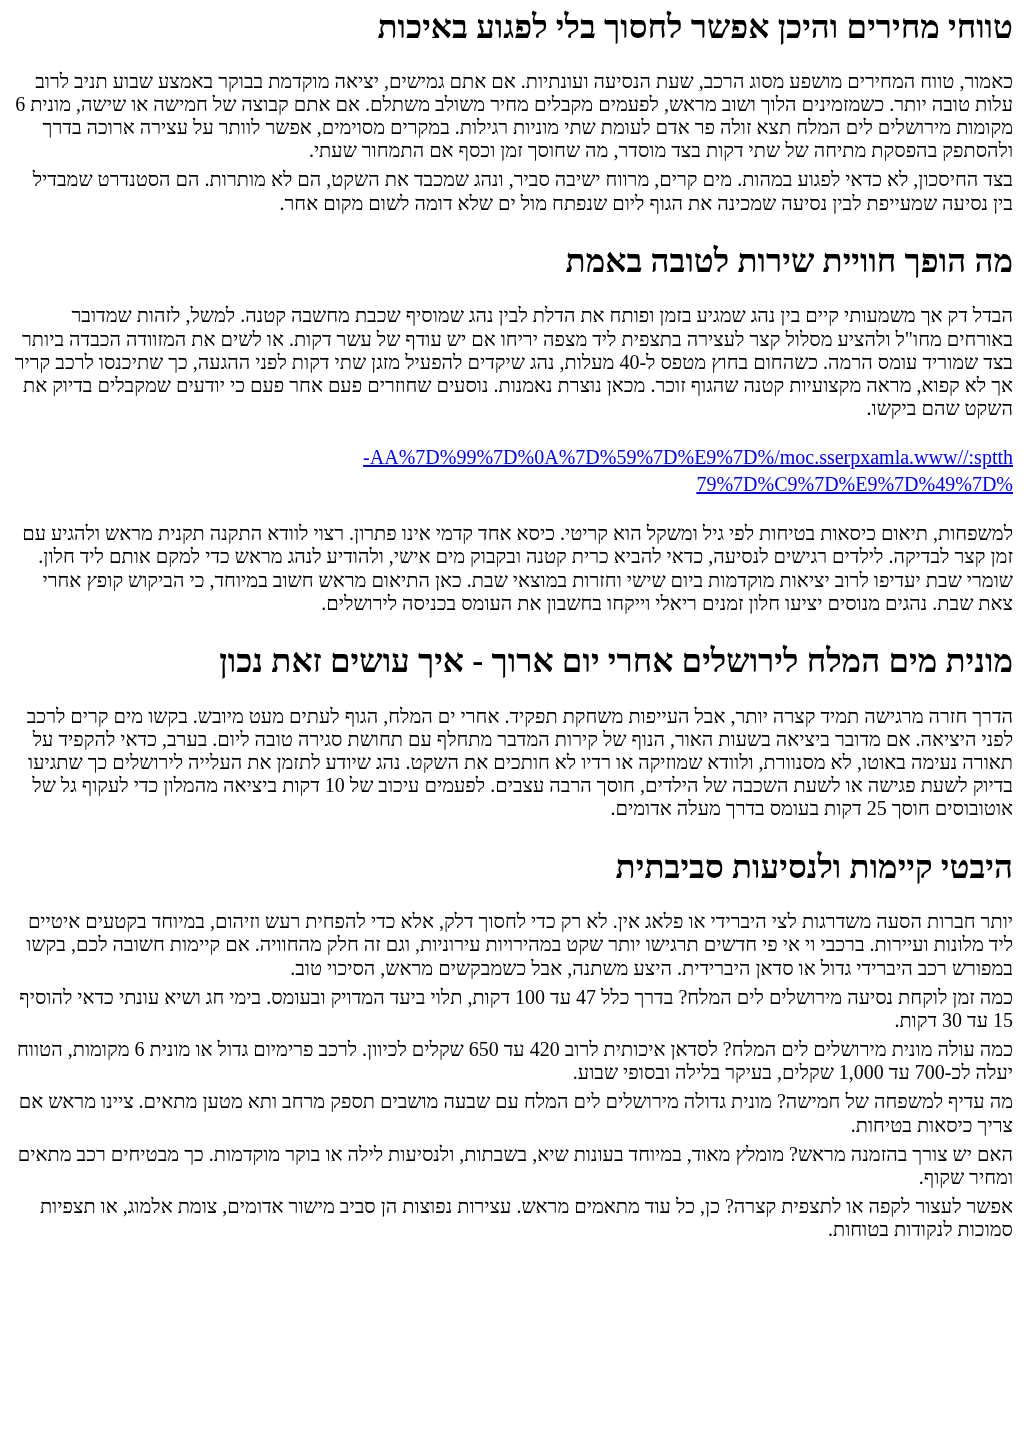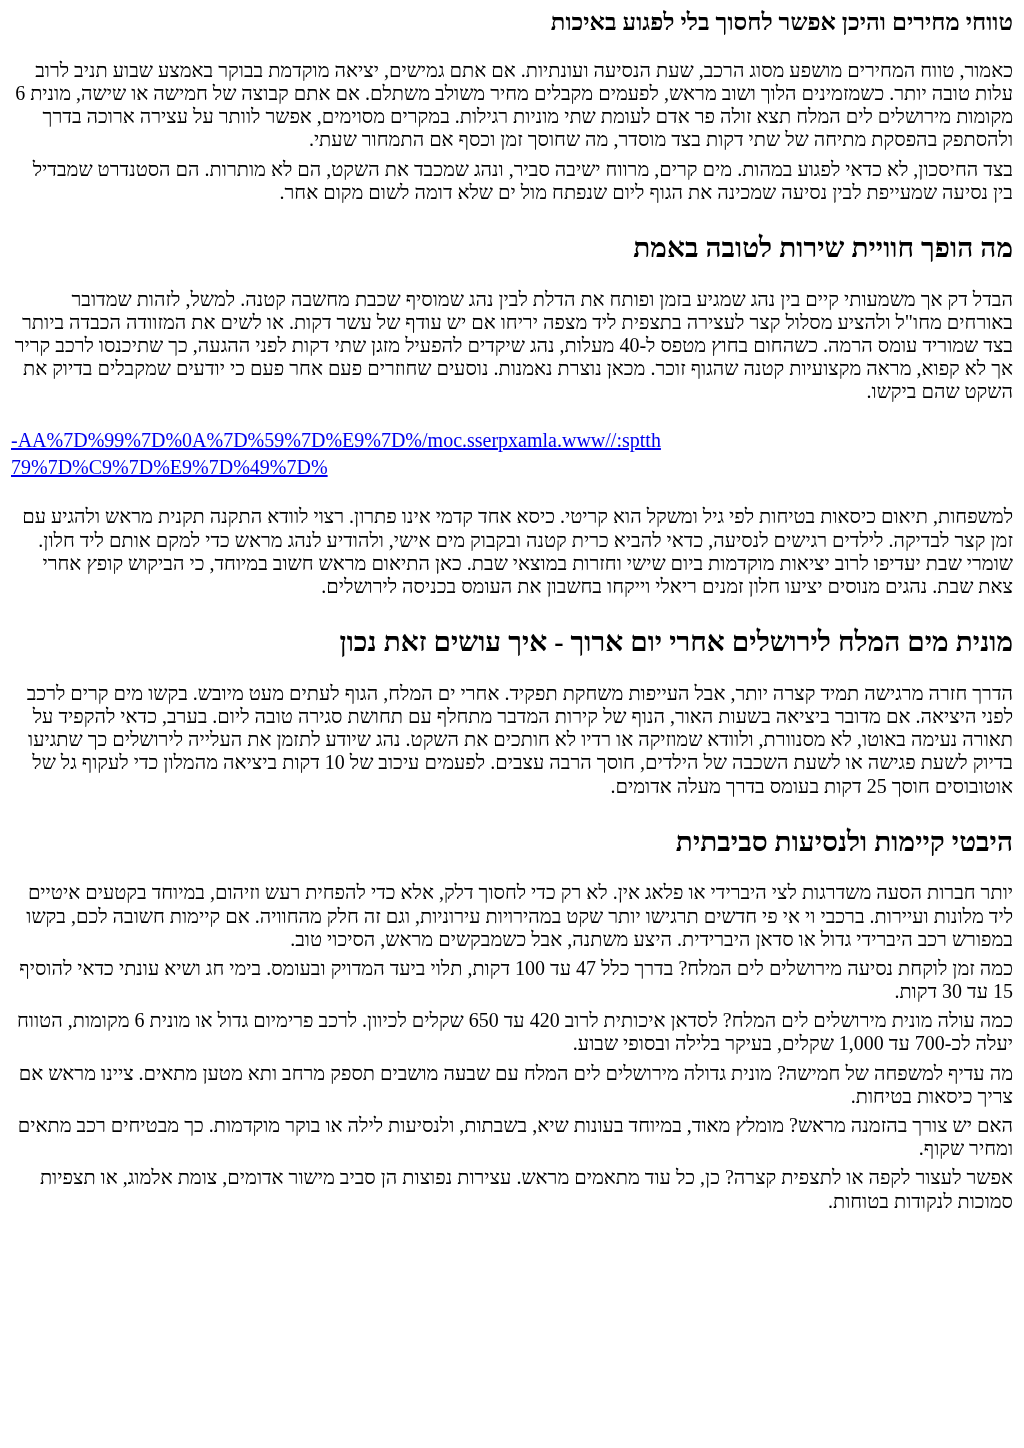--- a/index.html
+++ b/index.html
@@ -13,48 +13,48 @@
     font-size: 20px;
     line-height: 1.16;
   }
   .doc {
     direction: rtl;
     text-align: right;
     margin: 6px 11px;
     width: auto;
   }
   h1.title {
-    font-size: 24px;
+    font-size: 33px;
     font-weight: bold;
     line-height: 1.2;
     margin: 8px 0 22px 0;
   }
   h2.section-heading {
-    font-size: 28px;
+    font-size: 33px;
     font-weight: bold;
     line-height: 1.2;
     margin: 27px 0 23px 0;
   }
   p.para {
     margin: 6px 0;
   }
   p.link-para {
     margin: 24px 0;
     line-height: 1.35;
   }
   a.article-link {
     color: #0000ee;
     text-decoration: underline;
     cursor: pointer;
   }
   .link-line {
     display: block;
     direction: ltr;
     unicode-bidi: bidi-override;
-    text-align: left;
+    text-align: right;
   }
 </style>
 </head>
 <body>
 
 <div class="doc">
 
   <h1 class="title">טווחי מחירים והיכן אפשר לחסוך בלי לפגוע באיכות</h1>
 
   <p class="para">כאמור, טווח המחירים מושפע מסוג הרכב, שעת הנסיעה ועונתיות. אם אתם גמישים, יציאה מוקדמת בבוקר באמצע שבוע תניב לרוב עלות טובה יותר. כשמזמינים הלוך ושוב מראש, לפעמים מקבלים מחיר משולב משתלם. אם אתם קבוצה של חמישה או שישה, מונית 6 מקומות מירושלים לים המלח תצא זולה פר אדם לעומת שתי מוניות רגילות. במקרים מסוימים, אפשר לוותר על עצירה ארוכה בדרך ולהסתפק בהפסקת מתיחה של שתי דקות בצד מוסדר, מה שחוסך זמן וכסף אם התמחור שעתי.</p>

